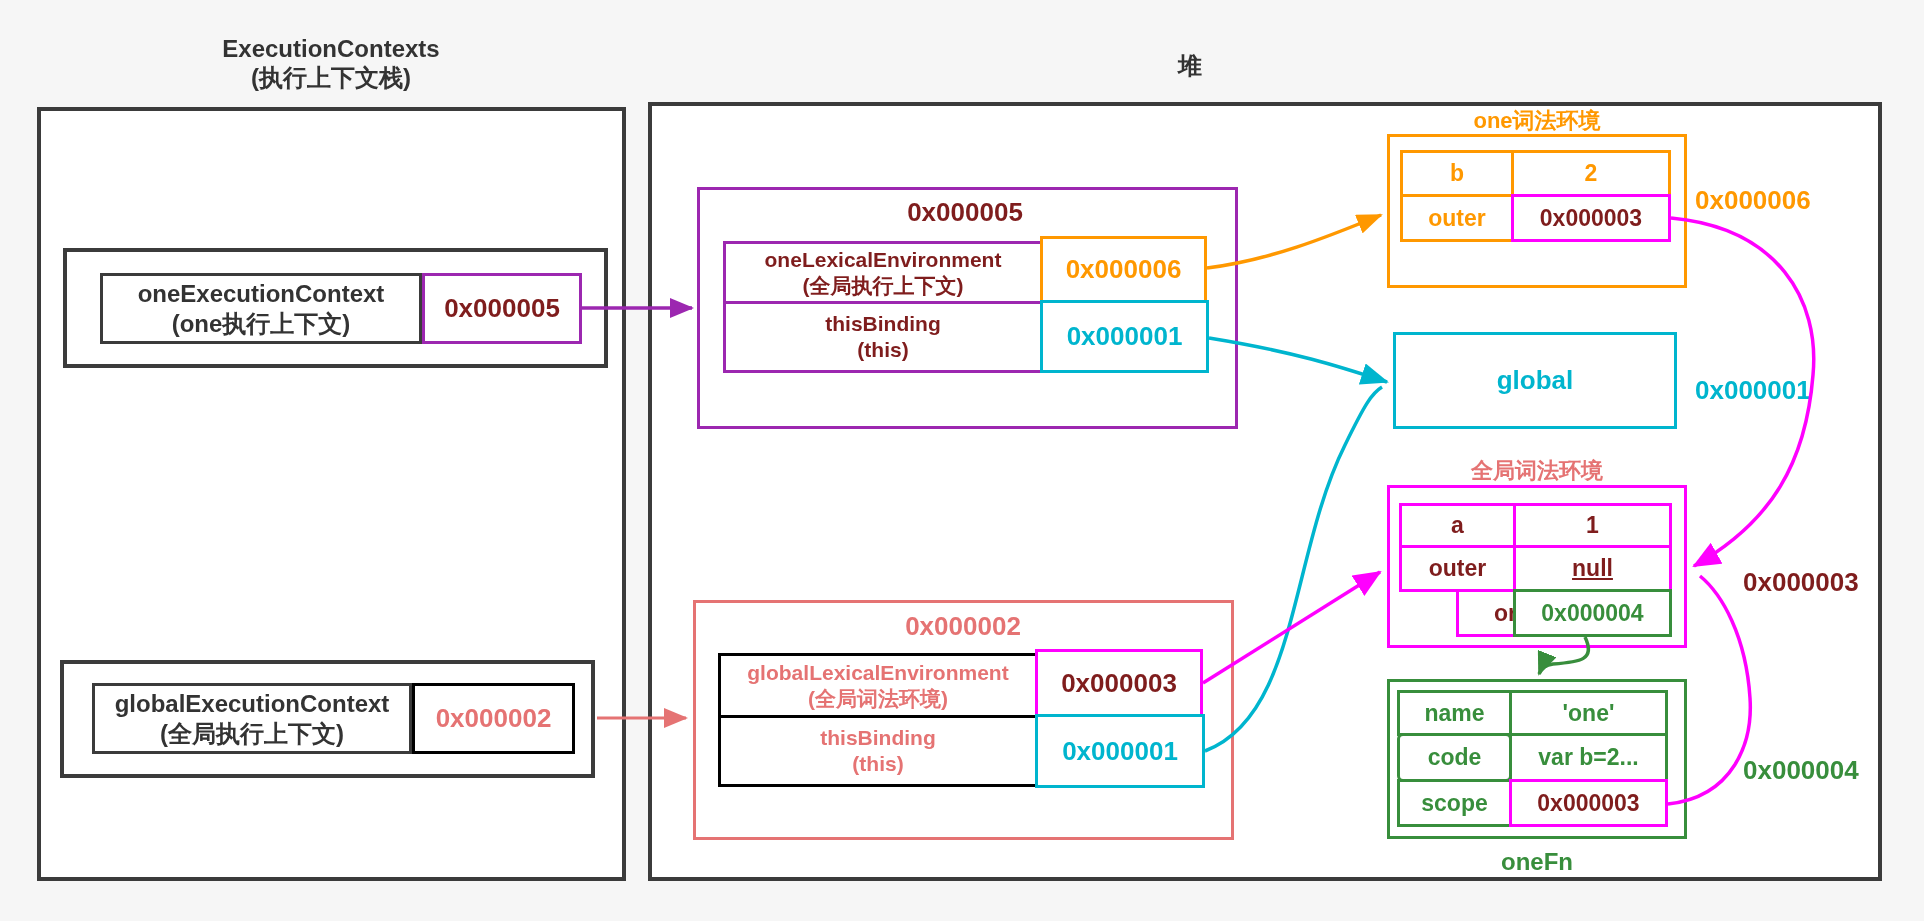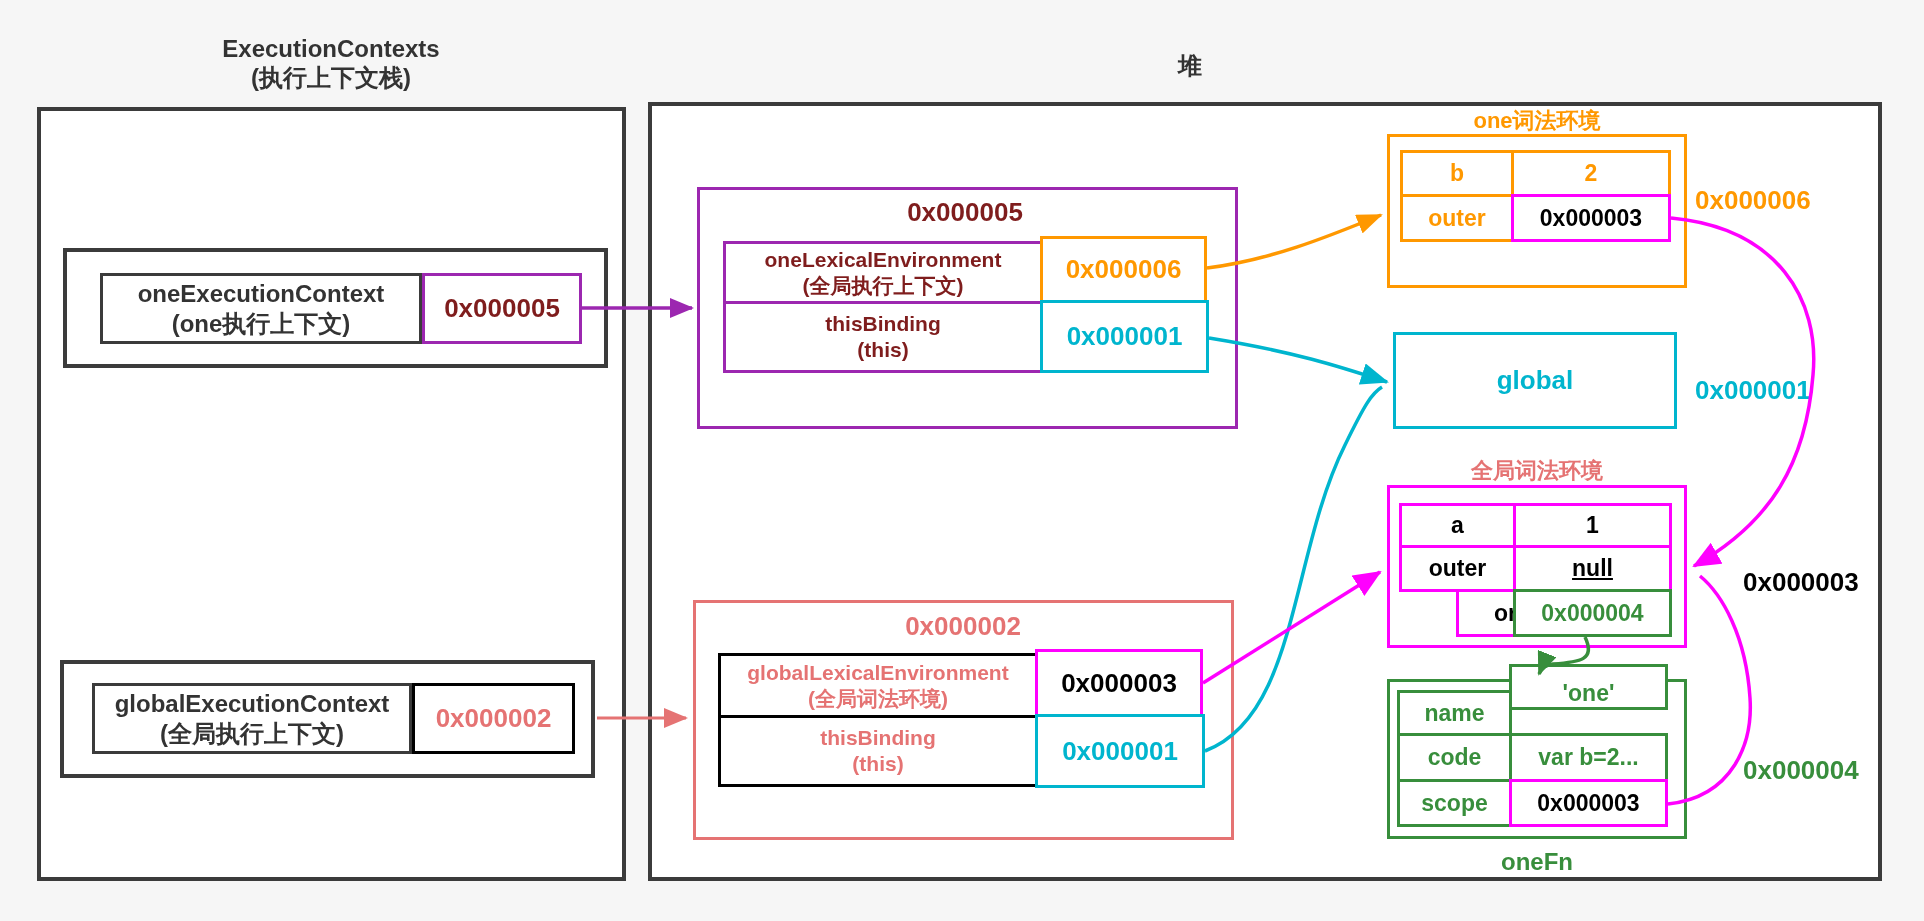--- a/index.html
+++ b/index.html
@@ -21,21 +21,21 @@
   .b-salmon-t{border:3.5px solid #E57373;}
   .b-orange{border:3.5px solid #FF9800;}
   .b-cyan{border:3.5px solid #00B5CE;}
   .b-magenta{border:3.5px solid #FF00FF;}
   .b-green{border:3.5px solid #388E3C;}
   .c-dark{color:#333333;}
   .c-purple{color:#7f1d1d;}
   .c-salmon{color:#E57373;}
   .c-orange{color:#FF9800;}
   .c-cyan{color:#00B5CE;}
-  .c-magenta{color:#000000;}
+  .c-magenta{color:#7f1d1d;}
   .c-green{color:#388E3C;}
   .f24{font-size:24px;}
   .f26{font-size:26px;}
   .f22{font-size:22px;}
   .f21{font-size:21px;}
   .f23{font-size:23px;}
   svg.arrows{position:absolute;left:0;top:0;pointer-events:none;}
 </style>
 </head>
 <body>
@@ -159,24 +159,24 @@
   <div>0x000004</div>
 </div>
 <div class="abs lbl f26 c-magenta" style="left:1743px;top:568px;width:190px;height:28px;justify-content:flex-start;flex-direction:row;">
   <div>0x000003</div>
 </div>
 
 <div class="abs box b-green" style="left:1387px;top:679px;width:300px;height:160px;"></div>
 <div class="abs box b-green lbl f23 c-green" style="left:1397px;top:690px;width:115px;height:46px;border-width:3px;">
   <div>name</div>
 </div>
-<div class="abs box b-green lbl f23 c-green" style="left:1509px;top:664px;width:159px;height:46px;border-width:3px;justify-content:flex-end;">
+<div class="abs box b-green lbl f23 c-green" style="left:1509px;top:690px;width:159px;height:46px;border-width:3px;">
   <div>'one'</div>
 </div>
-<div class="abs box b-green lbl f23 c-green" style="left:1397px;top:733px;width:115px;height:49px;border-width:3px;">
+<div class="abs box b-green lbl f23 c-green" style="left:1397px;top:733px;width:115px;height:49px;border-width:3px;border-radius:6px;">
   <div>code</div>
 </div>
 <div class="abs box b-green lbl f23 c-green" style="left:1509px;top:733px;width:159px;height:49px;border-width:3px;">
   <div>var b=2...</div>
 </div>
 <div class="abs box b-green lbl f23 c-green" style="left:1397px;top:779px;width:115px;height:48px;border-width:3px;">
   <div>scope</div>
 </div>
 <div class="abs box b-magenta lbl f23 c-magenta" style="left:1509px;top:779px;width:159px;height:48px;">
   <div>0x000003</div>

